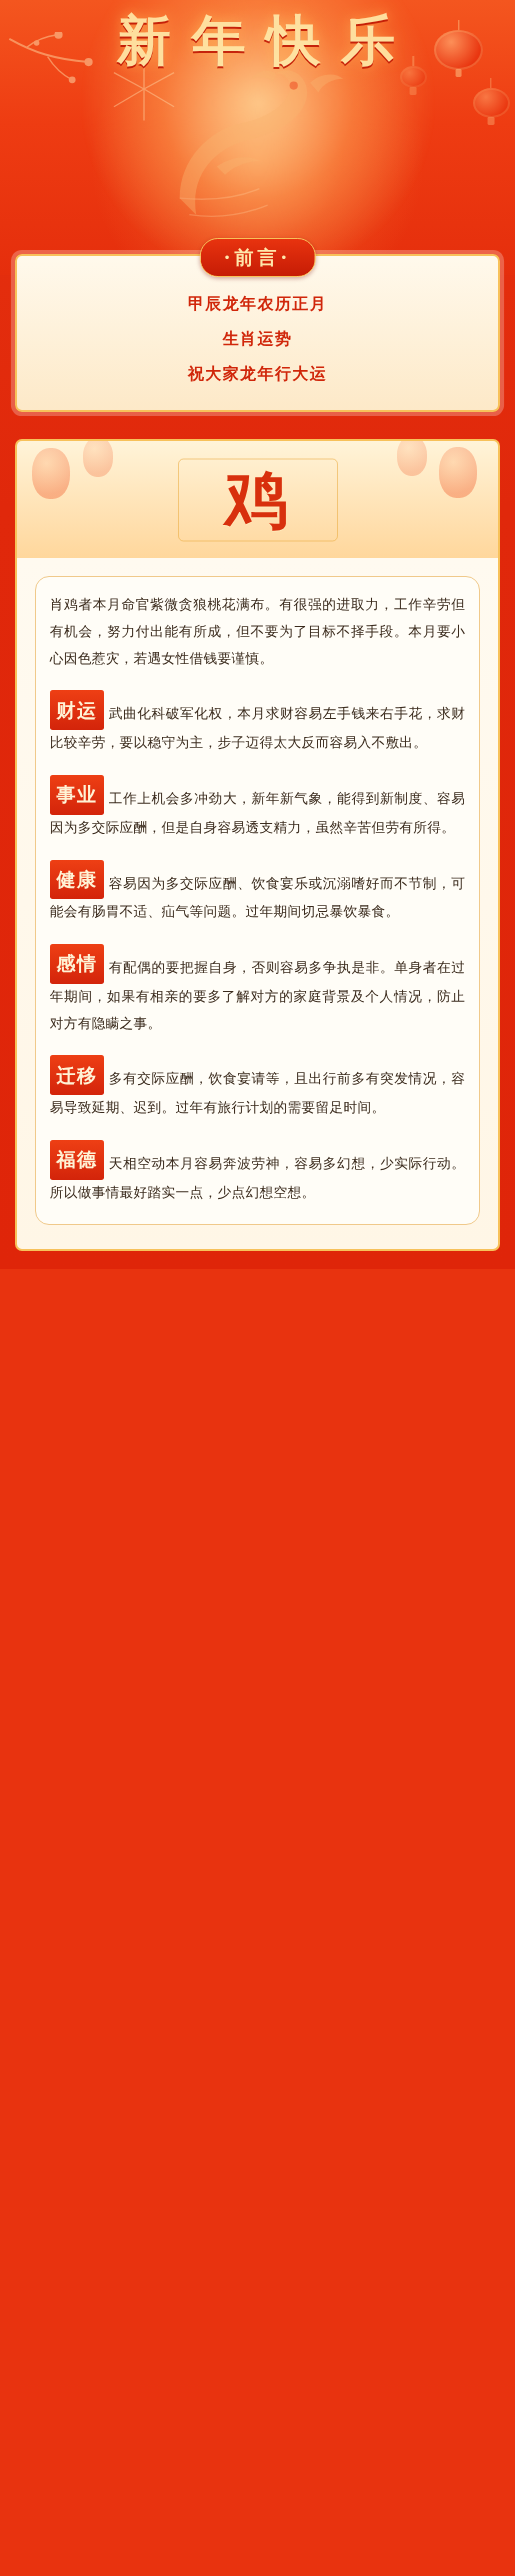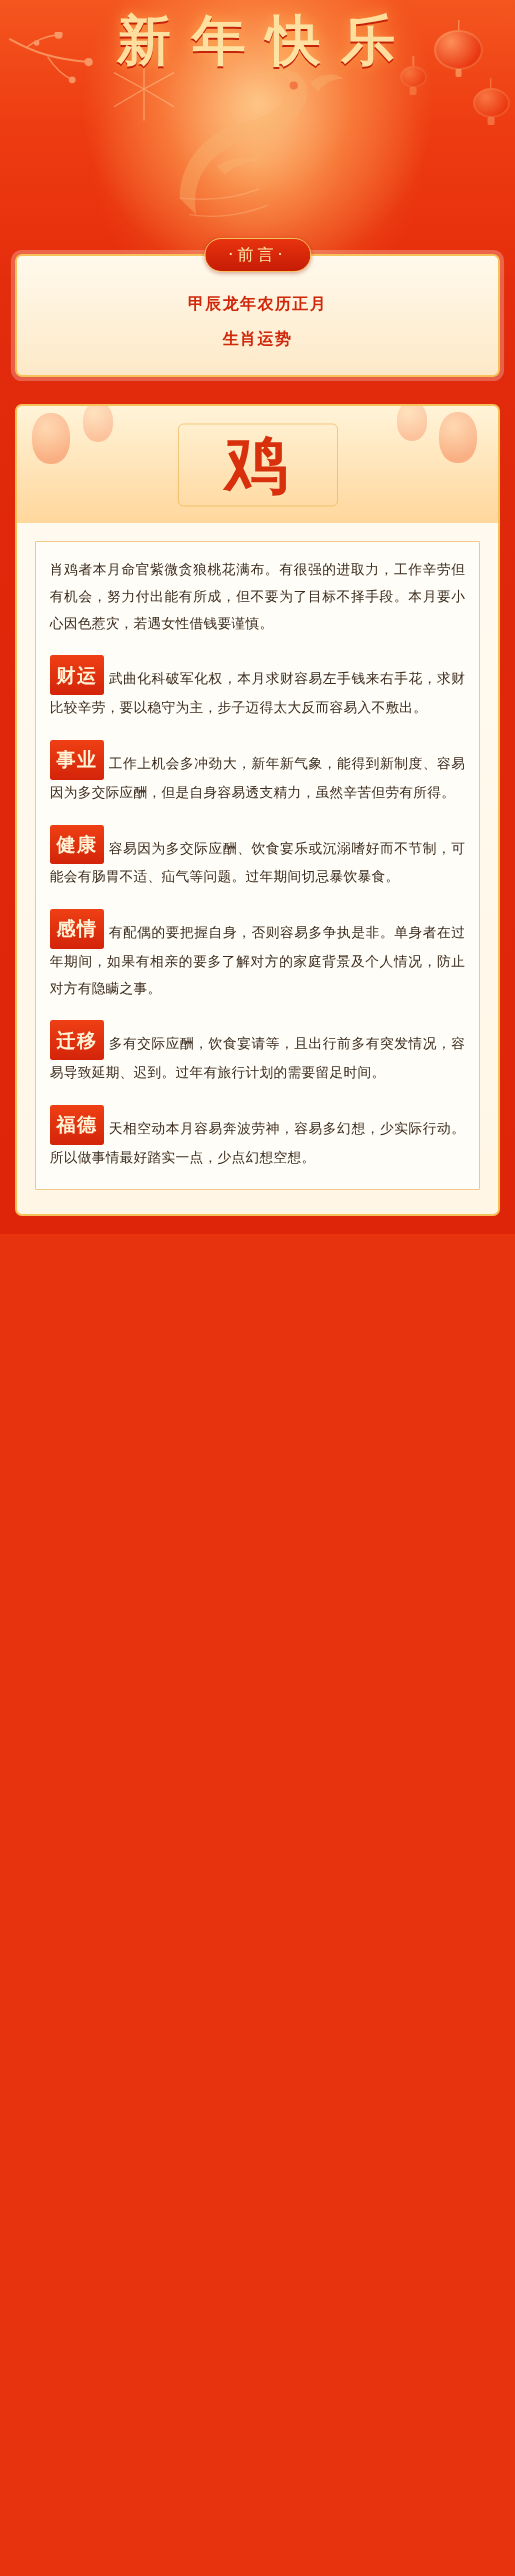--- a/index.html
+++ b/index.html
@@ -87,21 +87,21 @@
     padding:36px 19px 23.4px;
     text-align:center;
   }
   .preface-badge{
     position:absolute;top:-18px;left:50%;transform:translateX(-50%);
     background:linear-gradient(180deg,#e8330f,#c61c05);
     color:#ffe7ab;
     border:1.4px solid #f7c15a;
     border-radius:18px;
     padding:5.5px 23.4px;
-    font-size:16px;font-weight:normal;letter-spacing:4.1px;
+    font-size:19px;font-weight:bold;letter-spacing:4.1px;
     font-family:"DejaVu Serif","Liberation Serif",serif;
     white-space:nowrap;
     box-shadow:0 1.4px 4.1px rgba(120,10,0,.35);
   }
   .preface p{
     margin:0 0 11px;
     color:#d0260a;
     font-size:16px;
     font-weight:bold;
     letter-spacing:1.4px;
@@ -146,21 +146,21 @@
   .content{
     margin:0 15px 18px;
     background:linear-gradient(180deg,#fffaf0 0%,#fff6e6 100%);
     border:2.1px solid #f7c15a;
     border-top:none;
     border-radius:0 0 6.9px 6.9px;
     padding:18px 18px 23.4px;
   }
   .inner-frame{
     border:0.7px solid #f0c98a;
-    border-radius:1px;
+    border-radius:14px;
     padding:15px 13.7px 18px;
     background:#fffdf7;
   }
   .para{
     margin:0 0 18px;
     font-size:13.7px;
     line-height:1.95;
     color:#3a2a1c;
     text-align:justify;
     letter-spacing:0.3px;
@@ -233,20 +233,21 @@
       <span>快</span>
       <span>乐</span>
     </div>
   </div>
 
   <div class="preface-wrap">
     <div class="preface">
       <div class="preface-badge">·前言·</div>
       <p>甲辰龙年农历正月</p>
       <p>生肖运势</p>
+      <p>祝大家龙年行大运</p>
     </div>
   </div>
 
   <div class="zodiac">
     <div class="lant z1"></div>
     <div class="lant z2"></div>
     <div class="lant z3"></div>
     <div class="lant z4"></div>
     <div class="zodiac-ring"></div>
     <div class="zodiac-char">鸡</div>

